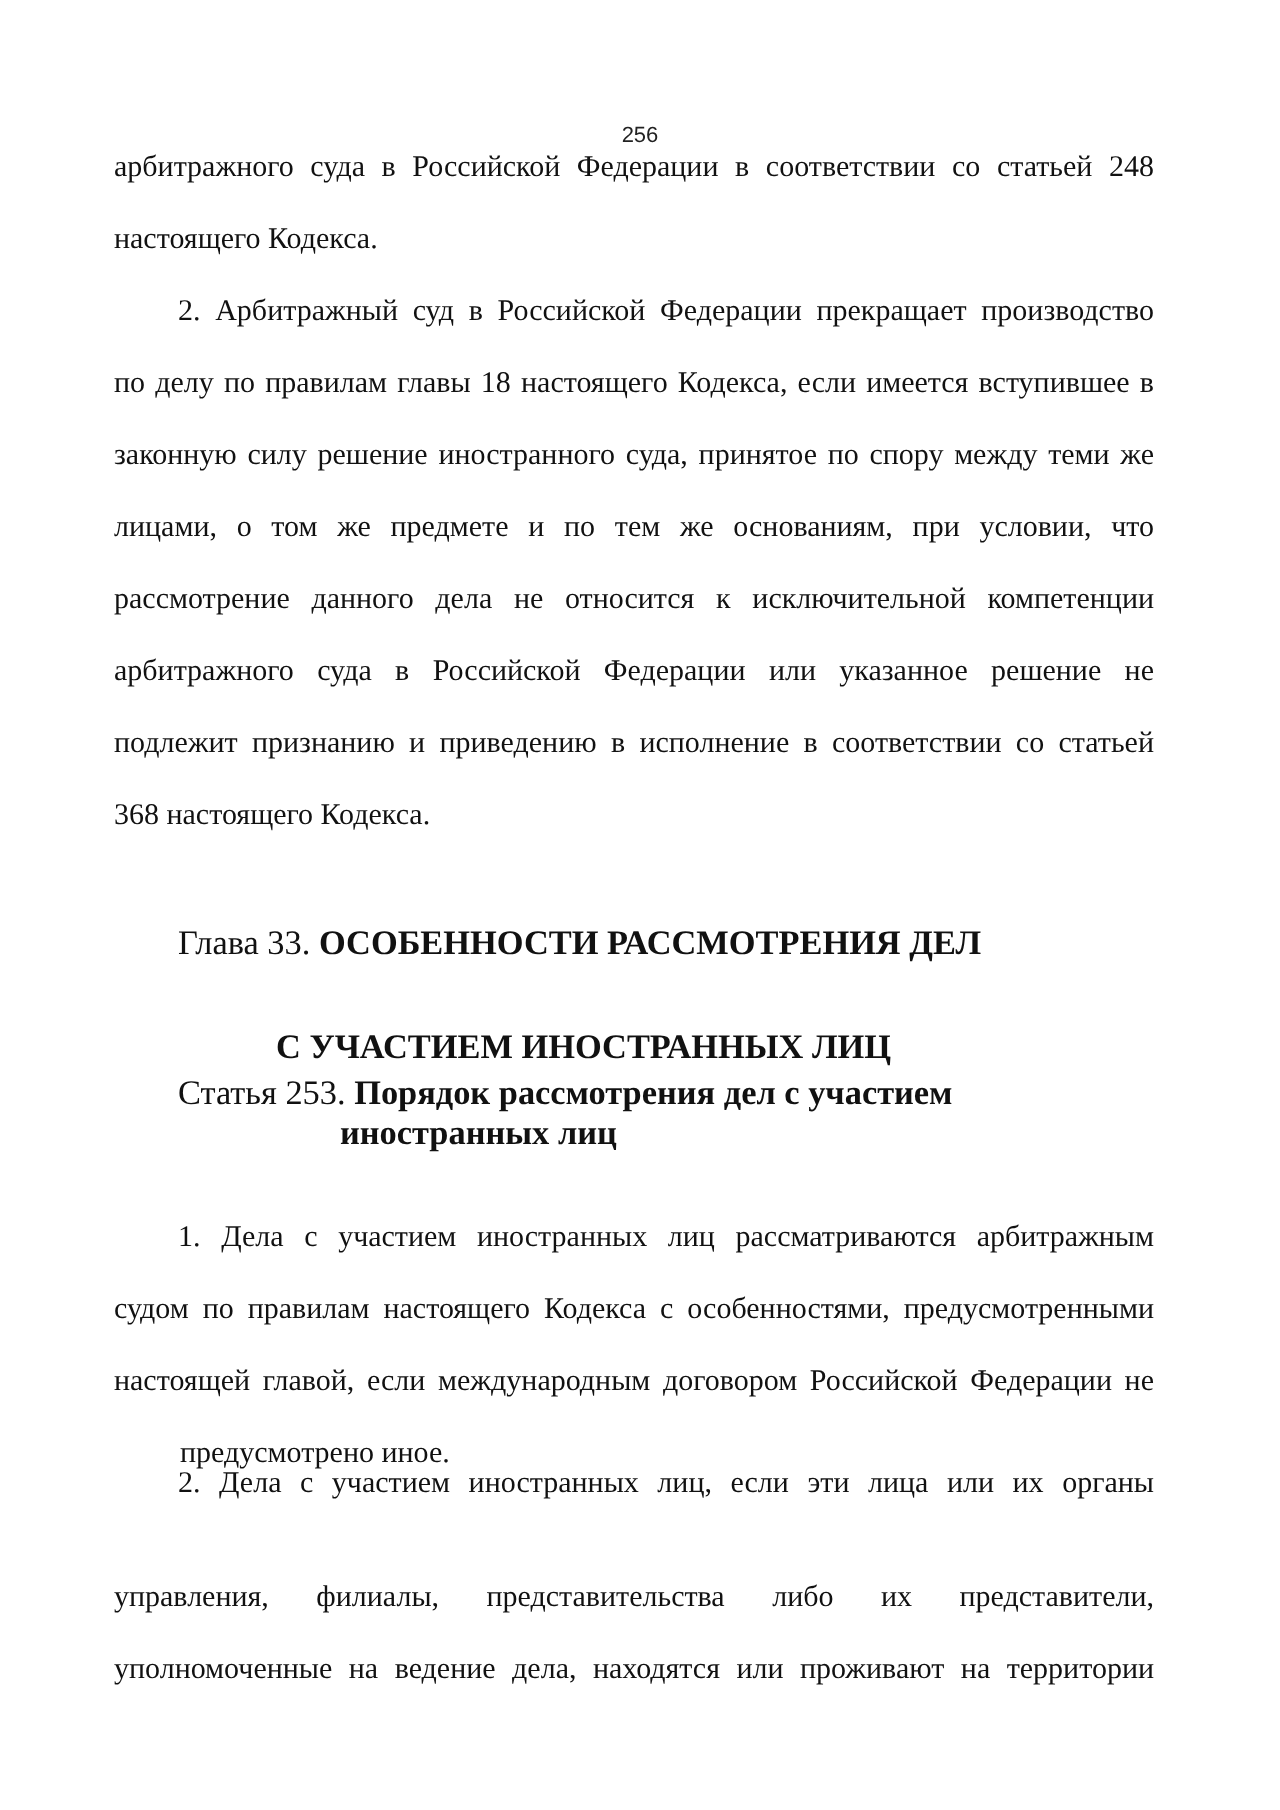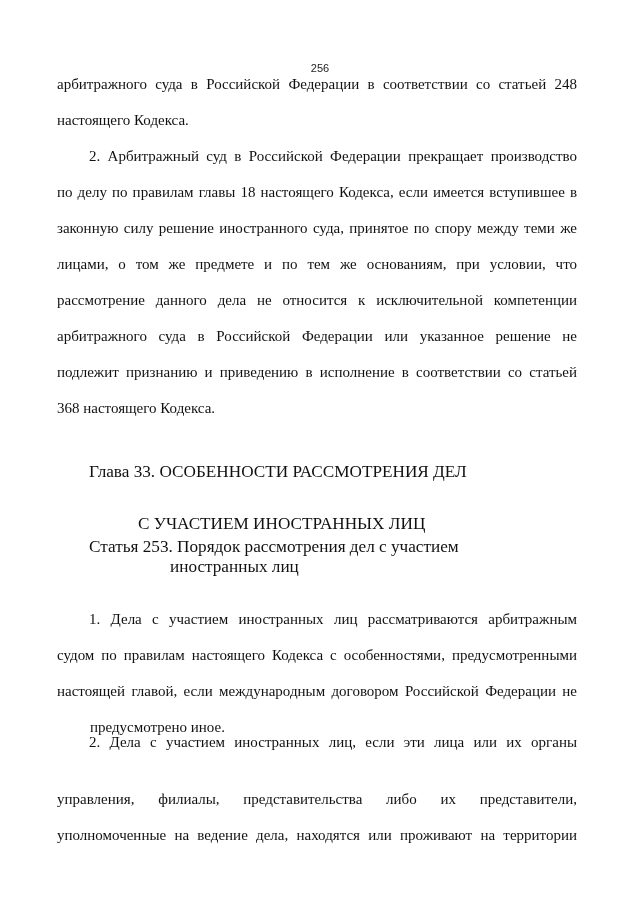--- a/index.html
+++ b/index.html
@@ -13,21 +13,21 @@
       font-size: 11px; color: #222; margin-top: 20px;
     }
     .line {
       position: absolute; left: 57px; width: 520px;
       font-size: 15px; line-height: 20px; white-space: nowrap;
       text-align: justify; text-align-last: justify;
     }
     .line.last { text-align-last: left; }
     .line.indent { left: 89px; width: 488px; }
     .heading { position: absolute; font-size: 17.2px; line-height: 20px; white-space: nowrap; }
-    .heading b { font-weight: normal; }
+    .heading b { font-weight: bold; }
   </style>
 </head>
 <body>
 
 <div>
   <div class="page-number">256</div>
 
   <div class="line" style="top:74px;">арбитражного суда в Российской Федерации в соответствии со статьей 248</div>
   <div class="line last" style="top:110px;">настоящего Кодекса.</div>
 

